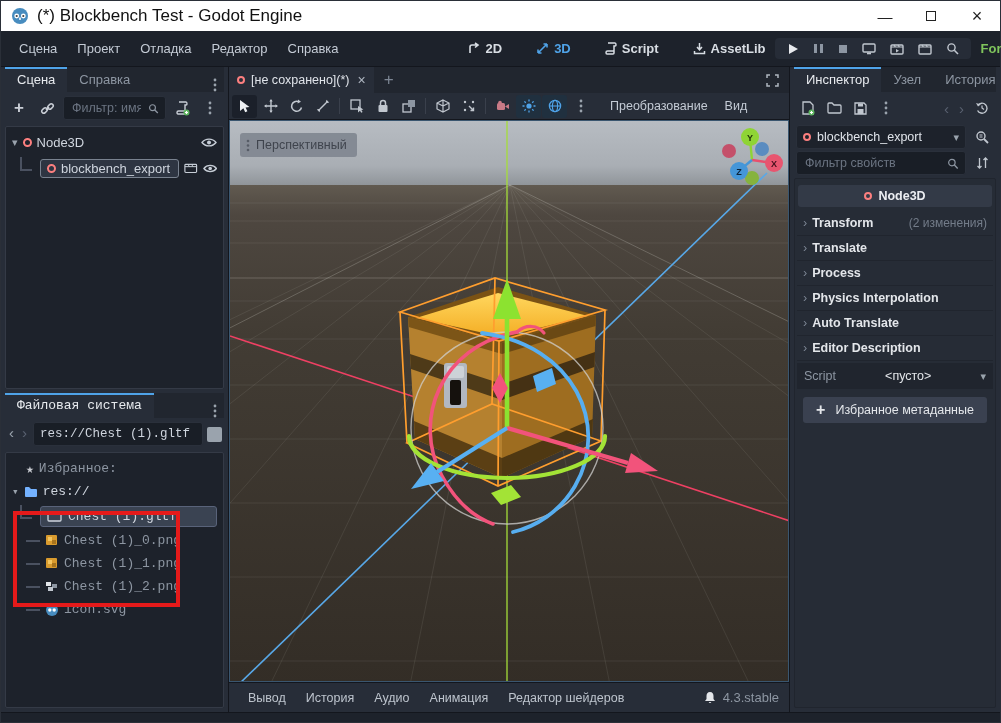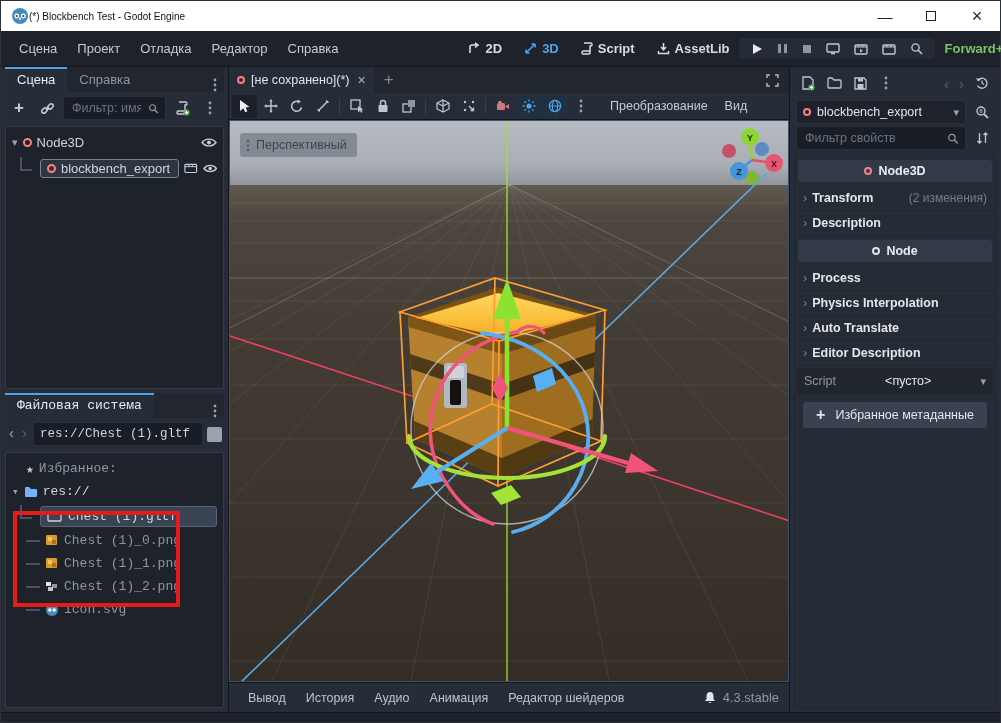--- a/index.html
+++ b/index.html
@@ -6,29 +6,29 @@
   html,body { margin:0; padding:0; }
   body {
     width:1001px; height:723px; overflow:hidden; position:relative;
     font-family:"Liberation Sans", sans-serif; font-size:13px;
     background:#1d222b; color:#cfd5de; -webkit-user-select:none;
   }
   .window { position:absolute; inset:0; border:1px solid #2a2f38; }
 
   
   .titlebar { height:30px; background:#ffffff; color:#111; display:flex; align-items:center; padding:0 0 0 10px; }
-  .titlebar .title { font-size:10px; }
+  .titlebar .title { margin-left:8px; font-size:17px; }
   .win-controls { margin-left:auto; display:flex; align-items:center; height:100%; }
   .win-btn { width:46px; height:100%; display:flex; align-items:center; justify-content:center; color:#222; font-size:15px; }
   .win-btn .sq { width:10px; height:10px; border:1.2px solid #222; display:block; }
 
   
   .menubar { height:36px; background:#1d222b; border-bottom:1px solid #13161d; display:flex; align-items:center; padding:0 8px; }
   .menu-item { padding:0 10px; color:#c4cbd5; font-size:13px; height:26px; line-height:26px; border-radius:3px; }
-  .workspaces { display:flex; align-items:center; gap:4px; margin-left:110px; }
+  .workspaces { display:flex; align-items:center; gap:16px; margin-left:110px; }
   .ws { display:flex; align-items:center; gap:5px; padding:0 9px; height:26px; color:#d8dde3; font-weight:bold; font-size:13px; border-radius:3px; }
   .ws.active { color:#4fa3e8; }
   .playbar { margin-left:auto; display:flex; align-items:center; gap:10px; }
   .play-group { display:flex; align-items:center; gap:14px; background:#262c37; border-radius:4px; padding:4px 12px; }
   .renderer { color:#7fc45c; font-weight:bold; display:flex; gap:5px; align-items:center; padding-right:4px; }
 
   
   .tabbar { display:flex; align-items:flex-end; background:#21262f; height:25px; }
   .tab { padding:0 12px; height:25px; line-height:25px; color:#8d96a2; font-size:13px; position:relative; }
   .tab.active { background:#272d38; color:#e7eaee; border-top:2px solid #4fa3e8; line-height:22px; }
@@ -563,20 +563,26 @@
         <svg width="12" height="13" viewBox="0 0 12 13">
             <path d="M6 1 C3.5 1 2.5 3 2.5 5 V8 L1 10 H11 L9.5 8 V5 C9.5 3 8.5 1 6 1 Z" fill="#e3e6ea"></path>
             <path d="M4.7 11 A1.4 1.4 0 0 0 7.3 11 Z" fill="#e3e6ea"></path>
           </svg>
         <span>4.3.stable</span>
       </span>
     </div>
   </div>
 
   <div class="right-col">
+    <div class="tabbar">
+      <span class="tab active">Инспектор</span>
+      <span class="tab">Узел</span>
+      <span class="tab">История</span>
+
+    </div>
 
     <div class="insp-toolbar">
       <span class="iconbtn">
         <svg width="14" height="15" viewBox="0 0 14 15">
             <path d="M2 1 H9 L12 4 V13 H2 Z" fill="none" stroke="#c1c7cf" stroke-width="1.3"></path>
             <circle cx="10.5" cy="11.5" r="3" fill="#5fb661"></circle>
             <path d="M10.5 10 V13 M9 11.5 H12" stroke="#fff" stroke-width="1.1"></path>
           </svg>
       </span>
       <span class="iconbtn">
@@ -647,25 +653,21 @@
         <span class="ring" style="width:8px;height:8px;"></span>
         <span>Node3D</span>
       </div>
       <div class="cat-row">
         <span class="chev">›</span>
           <span>Transform</span>
         <span class="cat-badge">(2 изменения)</span>
       </div>
       <div class="cat-row">
         <span class="chev">›</span>
-          <span>Description</span>
-      </div>
-      <div class="section-hdr">
-        <span class="ring white" style="width:8px;height:8px;"></span>
-        <span>Node</span>
+          <span>Translate</span>
       </div>
       <div class="cat-row">
         <span class="chev">›</span>
           <span>Process</span>
       </div>
       <div class="cat-row">
         <span class="chev">›</span>
           <span>Physics Interpolation</span>
       </div>
       <div class="cat-row">

